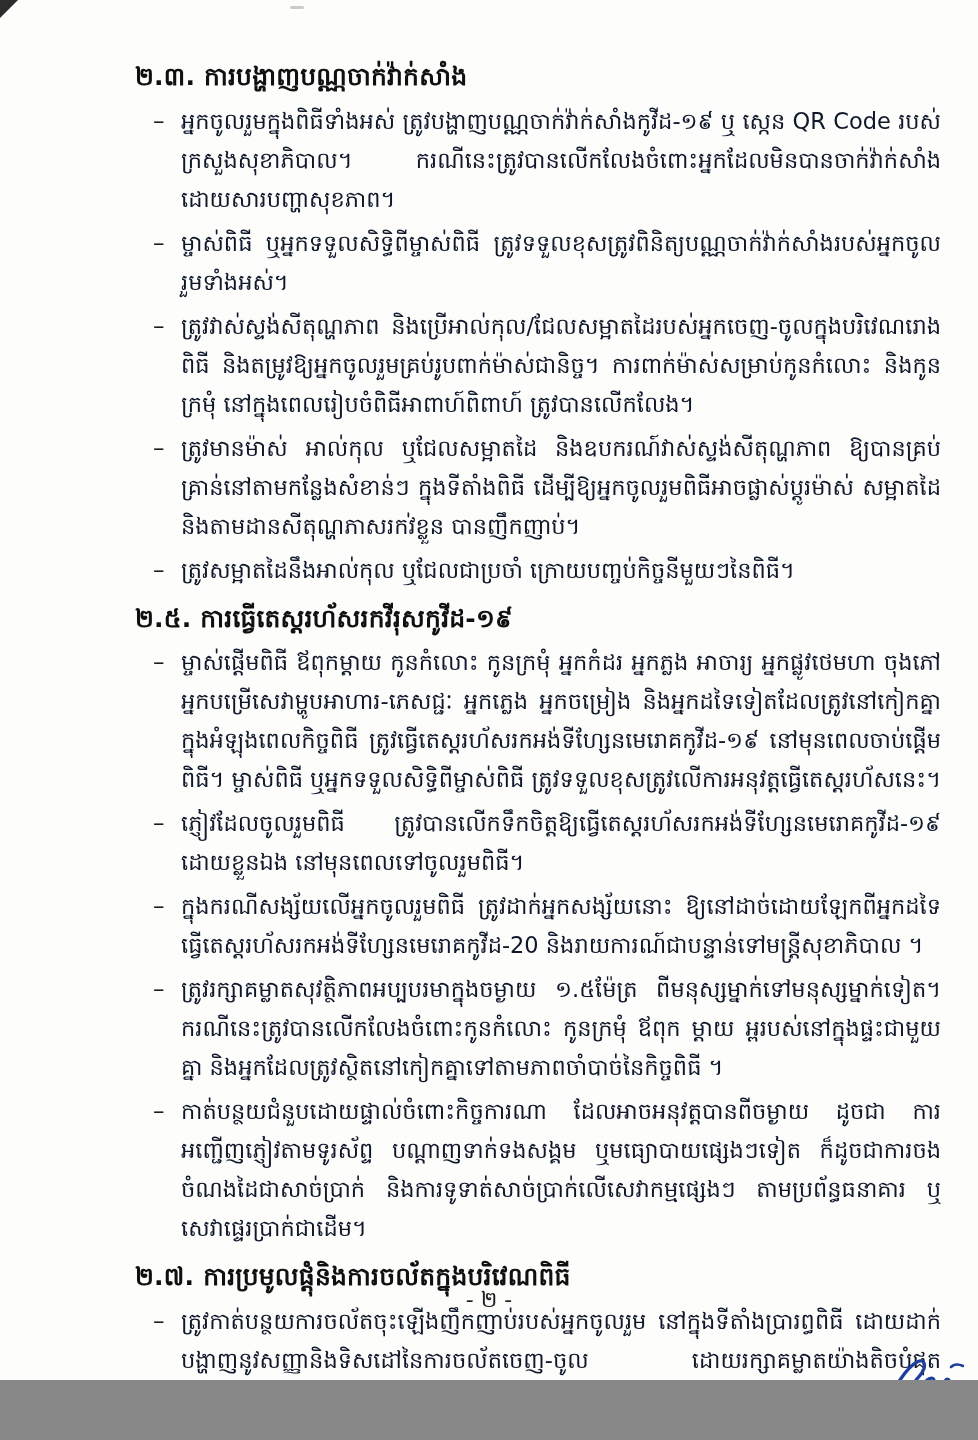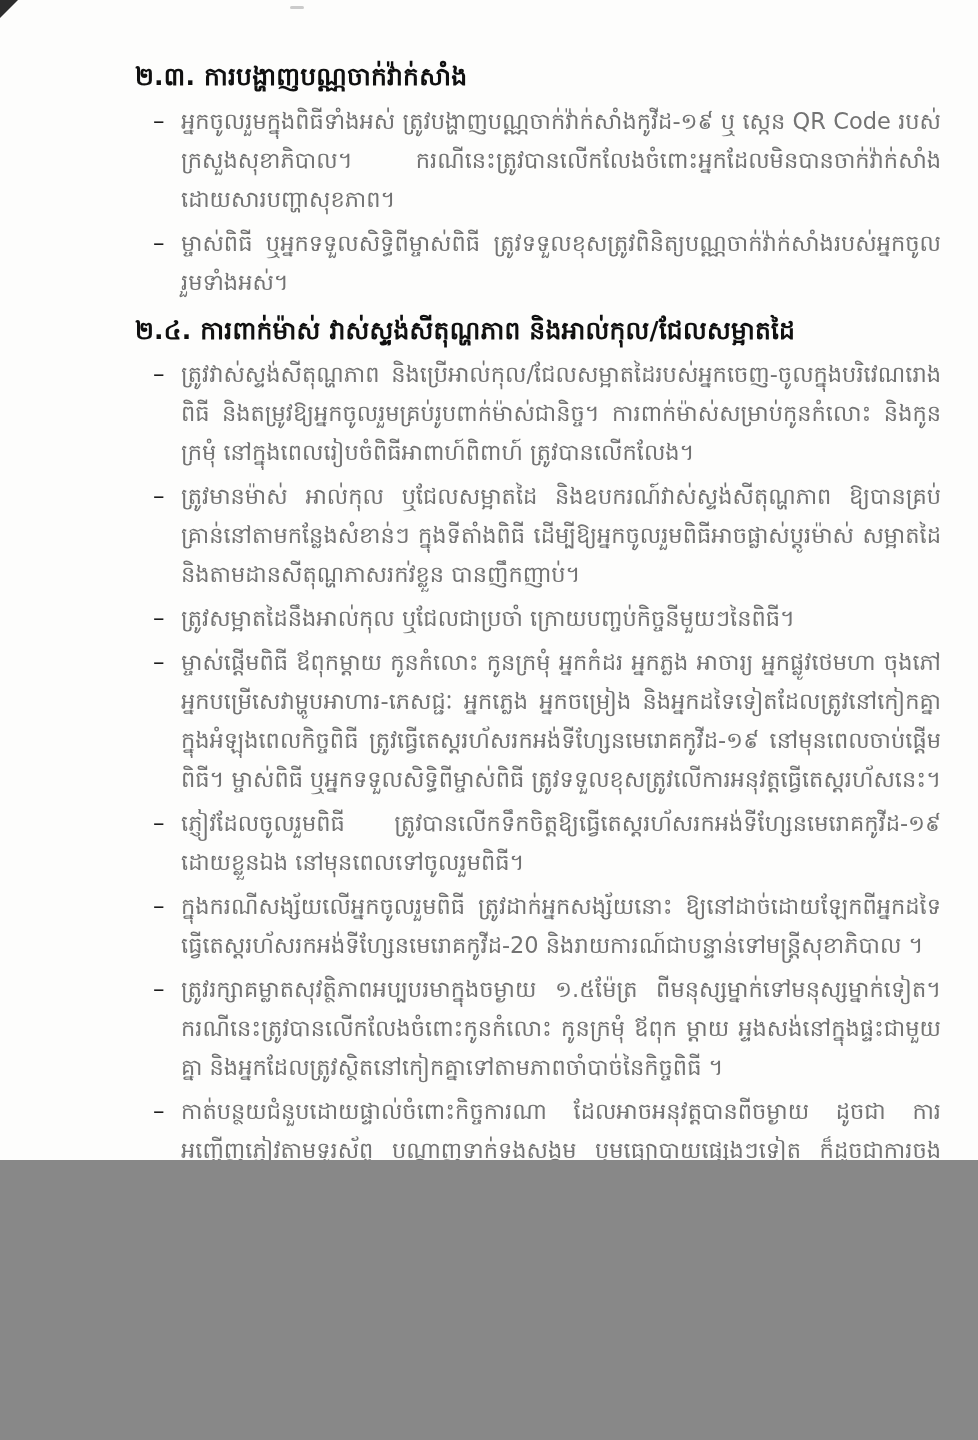--- a/index.html
+++ b/index.html
@@ -3,21 +3,21 @@
 <meta charset="utf-8">
 <style>
   html, body { margin: 0; padding: 0; }
   body {
     background: #888;
     font-family: "DejaVu Sans", sans-serif;
   }
   .page {
     position: relative;
     width: 978px;
-    height: 1160px;
+    height: 1380px;
     margin: 0 auto;
     background: #fdfdfc;
     overflow: hidden;
     color: #141414;
   }
   
   .corner-smudge {
     position: absolute;
     top: -3px; left: -3px;
     width: 24px; height: 24px;
@@ -63,21 +63,21 @@
     font-size: 23px;
     line-height: 39px;
     color: #1c1c1c;
   }
   .bullet-text {
     flex: 1 1 auto;
     font-size: 22.5px;
     line-height: 39px;
     text-align: justify;
     text-justify: inter-word;
-    color: #737373;
+    color: #0f172a;
   }
   .page-footer {
     position: absolute;
     left: 0; right: 0;
     top: 1286px;
     text-align: center;
     font-size: 22px;
     color: #202020;
   }
   .signature {
@@ -104,65 +104,66 @@
               <span class="bullet-dash">–</span>
               <span class="bullet-text">អ្នកចូលរួមក្នុងពិធីទាំងអស់ ត្រូវបង្ហាញបណ្ណចាក់វ៉ាក់សាំងកូវីដ-១៩ ឬ ស្កេន QR Code របស់ក្រសួងសុខាភិបាល។ ករណីនេះត្រូវបានលើកលែងចំពោះអ្នកដែលមិនបានចាក់វ៉ាក់សាំងដោយសារបញ្ហាសុខភាព។</span>
             </li>
             <li class="bullet-item">
               <span class="bullet-dash">–</span>
               <span class="bullet-text">ម្ចាស់ពិធី ឬអ្នកទទួលសិទ្ធិពីម្ចាស់ពិធី ត្រូវទទួលខុសត្រូវពិនិត្យបណ្ណចាក់វ៉ាក់សាំងរបស់អ្នកចូលរួមទាំងអស់។</span>
             </li>
           </ul>
         </section>
         <section>
-          <h2 class="section-heading">២.៤. ការពាក់ម៉ាស់ វាស់ស្ទង់សីតុណ្ហភាព និងអាល់កុល/ជែលសម្អាតដៃ</h2>
           <ul class="bullet-list">
             <li class="bullet-item">
               <span class="bullet-dash">–</span>
               <span class="bullet-text">ត្រូវវាស់ស្ទង់សីតុណ្ហភាព និងប្រើអាល់កុល/ជែលសម្អាតដៃរបស់អ្នកចេញ-ចូលក្នុងបរិវេណរោងពិធី និងតម្រូវឱ្យអ្នកចូលរួមគ្រប់រូបពាក់ម៉ាស់ជានិច្ច។ ការពាក់ម៉ាស់សម្រាប់កូនកំលោះ និងកូនក្រមុំ នៅក្នុងពេលរៀបចំពិធីអាពាហ៍ពិពាហ៍ ត្រូវបានលើកលែង។</span>
             </li>
             <li class="bullet-item">
               <span class="bullet-dash">–</span>
               <span class="bullet-text">ត្រូវមានម៉ាស់ អាល់កុល ឬជែលសម្អាតដៃ និងឧបករណ៍វាស់ស្ទង់សីតុណ្ហភាព ឱ្យបានគ្រប់គ្រាន់នៅតាមកន្លែងសំខាន់ៗ ក្នុងទីតាំងពិធី ដើម្បីឱ្យអ្នកចូលរួមពិធីអាចផ្លាស់ប្តូរម៉ាស់ សម្អាតដៃ និងតាមដានសីតុណ្ហភាសរកវ់ខ្លួន បានញឹកញាប់។</span>
             </li>
             <li class="bullet-item">
               <span class="bullet-dash">–</span>
               <span class="bullet-text">ត្រូវសម្អាតដៃនឹងអាល់កុល ឬជែលជាប្រចាំ ក្រោយបញ្ចប់កិច្ចនីមួយៗនៃពិធី។</span>
             </li>
           </ul>
         </section>
         <section>
+          <h2 class="section-heading">២.៥. ការធ្វើតេស្តរហ័សរកវីរុសកូវីដ-១៩</h2>
           <ul class="bullet-list">
             <li class="bullet-item">
               <span class="bullet-dash">–</span>
               <span class="bullet-text">ម្ចាស់ផ្តើមពិធី ឪពុកម្តាយ កូនកំលោះ កូនក្រមុំ អ្នកកំដរ អ្នកភ្លង អាចារ្យ អ្នកផ្លូវថេមហា ចុងភៅ អ្នកបម្រើសេវាម្ហូបអាហារ-ភេសជ្ជៈ អ្នកភ្លេង អ្នកចម្រៀង និងអ្នកដទៃទៀតដែលត្រូវនៅកៀកគ្នា ក្នុងអំឡុងពេលកិច្ចពិធី ត្រូវធ្វើតេស្តរហ័សរកអង់ទីហ្សែនមេរោគកូវីដ-១៩ នៅមុនពេលចាប់ផ្តើមពិធី។ ម្ចាស់ពិធី ឬអ្នកទទួលសិទ្ធិពីម្ចាស់ពិធី ត្រូវទទួលខុសត្រូវលើការអនុវត្តធ្វើតេស្តរហ័សនេះ។</span>
             </li>
             <li class="bullet-item">
               <span class="bullet-dash">–</span>
               <span class="bullet-text">ភ្ញៀវដែលចូលរួមពិធី ត្រូវបានលើកទឹកចិត្តឱ្យធ្វើតេស្តរហ័សរកអង់ទីហ្សែនមេរោគកូវីដ-១៩ ដោយខ្លួនឯង នៅមុនពេលទៅចូលរួមពិធី។</span>
             </li>
             <li class="bullet-item">
               <span class="bullet-dash">–</span>
               <span class="bullet-text">ក្នុងករណីសង្ស័យលើអ្នកចូលរួមពិធី ត្រូវដាក់អ្នកសង្ស័យនោះ ឱ្យនៅដាច់ដោយឡែកពីអ្នកដទៃ ធ្វើតេស្តរហ័សរកអង់ទីហ្សែនមេរោគកូវីដ-20 និងរាយការណ៍ជាបន្ទាន់ទៅមន្ត្រីសុខាភិបាល ។</span>
             </li>
           </ul>
         </section>
         <section>
           <ul class="bullet-list">
             <li class="bullet-item">
               <span class="bullet-dash">–</span>
-              <span class="bullet-text">ត្រូវរក្សាគម្លាតសុវត្ថិភាពអប្បបរមាក្នុងចម្ងាយ ១.៥ម៉ែត្រ ពីមនុស្សម្នាក់ទៅមនុស្សម្នាក់ទៀត។ ករណីនេះត្រូវបានលើកលែងចំពោះកូនកំលោះ កូនក្រមុំ ឪពុក ម្តាយ អ្ទងសង់នៅក្នុងផ្ទះជាមួយគ្នា និងអ្នកដែលត្រូវស្ថិតនៅកៀកគ្នាទៅតាមភាពចាំបាច់នៃកិច្ចពិធី ។</span>
+              <span class="bullet-text">ត្រូវរក្សាគម្លាតសុវត្ថិភាពអប្បបរមាក្នុងចម្ងាយ ១.៥ម៉ែត្រ ពីមនុស្សម្នាក់ទៅមនុស្សម្នាក់ទៀត។ ករណីនេះត្រូវបានលើកលែងចំពោះកូនកំលោះ កូនក្រមុំ ឪពុក ម្តាយ អ្ពរបស់នៅក្នុងផ្ទះជាមួយគ្នា និងអ្នកដែលត្រូវស្ថិតនៅកៀកគ្នាទៅតាមភាពចាំបាច់នៃកិច្ចពិធី ។</span>
             </li>
             <li class="bullet-item">
               <span class="bullet-dash">–</span>
               <span class="bullet-text">កាត់បន្ថយជំនួបដោយផ្ទាល់ចំពោះកិច្ចការណា ដែលអាចអនុវត្តបានពីចម្ងាយ ដូចជា ការអញ្ជើញភ្ញៀវតាមទូរស័ព្ទ បណ្តាញទាក់ទងសង្គម ឬមធ្យោបាយផ្សេងៗទៀត ក៏ដូចជាការចងចំណងដៃជាសាច់ប្រាក់ និងការទូទាត់សាច់ប្រាក់លើសេវាកម្មផ្សេងៗ តាមប្រព័ន្ធធនាគារ ឬសេវាផ្ទេរប្រាក់ជាដើម។</span>
             </li>
           </ul>
         </section>
         <section>
+          <h2 class="section-heading">២.៧. ការប្រមូលផ្តុំនិងការចល័តក្នុងបរិវេណពិធី</h2>
           <ul class="bullet-list">
             <li class="bullet-item">
               <span class="bullet-dash">–</span>
               <span class="bullet-text">ត្រូវកាត់បន្ថយការចល័តចុះឡើងញឹកញាប់របស់អ្នកចូលរួម នៅក្នុងទីតាំងប្រារព្ធពិធី ដោយដាក់បង្ហាញនូវសញ្ញានិងទិសដៅនៃការចល័តចេញ-ចូល ដោយរក្សាគម្លាតយ៉ាងតិចបំផុត ១.៥ម៉ែត្រ។</span>
             </li>
           </ul>
         </section>
       </div>
   </div>
 

